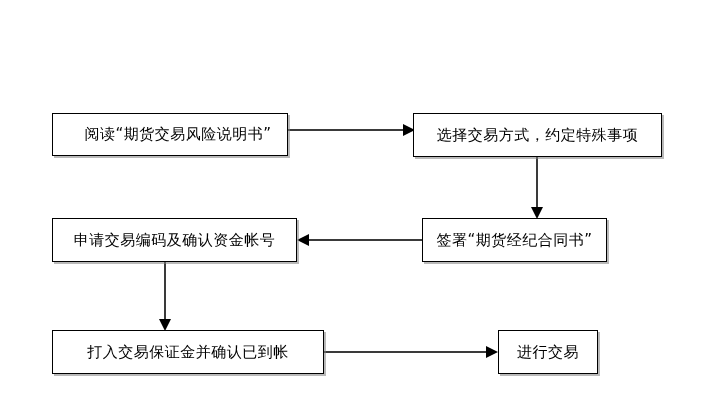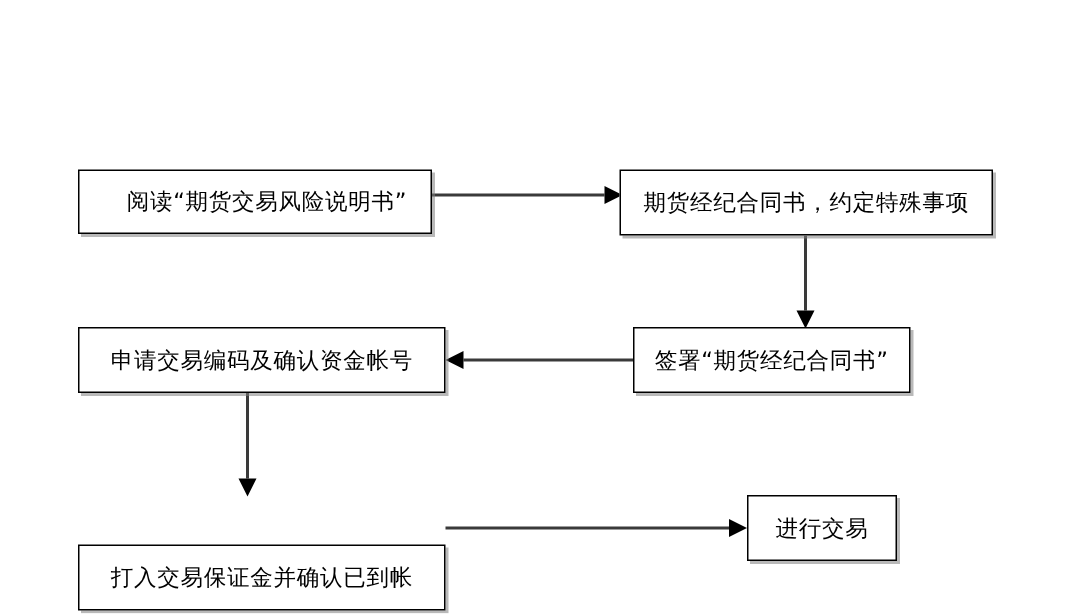--- a/index.html
+++ b/index.html
@@ -30,21 +30,21 @@
     line-height: 1;
     color: #000000;
     white-space: nowrap;
     letter-spacing: 0.5px;
   }
   
   #node-read-risk      { left: 52px;  top: 113px; width: 236px; height: 43px; padding-left: 16px; }
   #node-choose-mode    { left: 413px; top: 113px; width: 249px; height: 44px; }
   #node-sign-contract  { left: 422px; top: 218px; width: 185px; height: 44px; }
   #node-apply-code     { left: 52px;  top: 218px; width: 245px; height: 44px; }
-  #node-deposit        { left: 52px;  top: 330px; width: 245px; height: 44px; margin-top: 33px; }
+  #node-deposit        { left: 52px;  top: 330px; width: 272px; height: 44px; }
   #node-do-trade       { left: 498px; top: 330px; width: 100px; height: 44px; }
 
   .connector {
     position: absolute;
   }
   .connector svg { display: block; overflow: visible; }
   .edge-line { stroke: #3a3a3a; stroke-width: 2; fill: none; }
   .edge-head { fill: #000000; }
 </style>
 </head>
@@ -85,21 +85,21 @@
       <line class="edge-line" x1="0" y1="8" x2="189" y2="8"></line>
       <polygon class="edge-head" points="189,2 201,8 189,14"></polygon>
     </svg>
   </div>
 
   <div class="node" id="node-read-risk">
     <span class="label">阅读“期货交易风险说明书”</span>
   </div>
 
   <div class="node" id="node-choose-mode">
-    <span class="label">期货经纪合同书，约定特殊事项</span>
+    <span class="label">选择交易方式，约定特殊事项</span>
   </div>
 
   <div class="node" id="node-apply-code">
     <span class="label">申请交易编码及确认资金帐号</span>
   </div>
 
   <div class="node" id="node-sign-contract">
     <span class="label">签署“期货经纪合同书”</span>
   </div>
 

